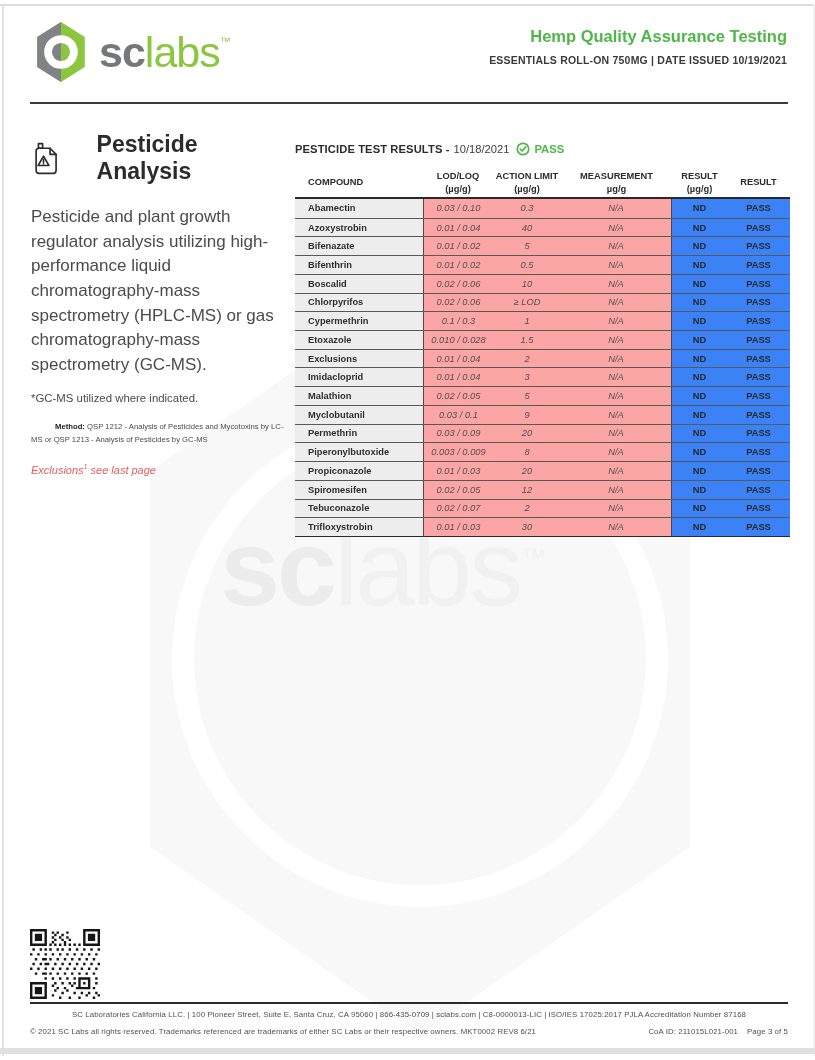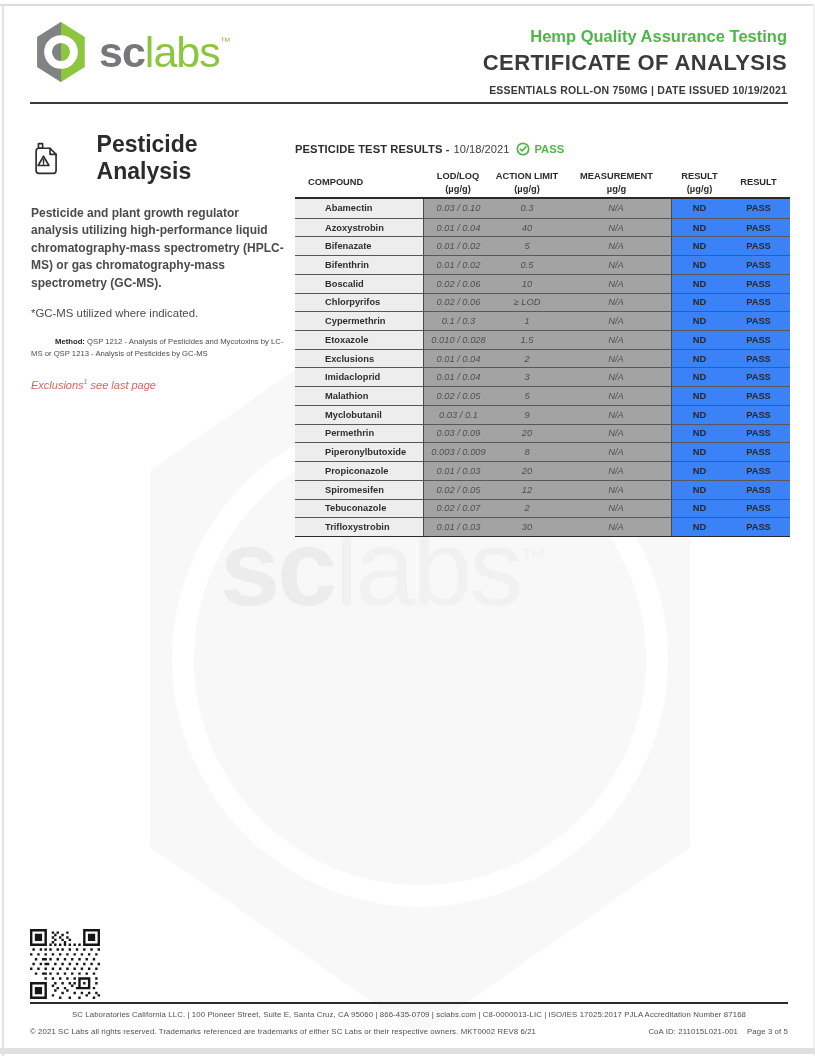--- a/index.html
+++ b/index.html
@@ -32,21 +32,21 @@
   .program   { font-size:16.5px; font-weight:bold; color:#4fb648; }
   .coa-title { font-size:22px; font-weight:bold; color:#3a3a3a; margin-top:4px; letter-spacing:0.4px; }
   .coa-sub   { font-size:10.5px; font-weight:bold; color:#3a3a3a; margin-top:8px; letter-spacing:0.2px; }
 
   .divider-main { position:absolute; left:30px; top:102px; width:758px; height:2px; background:#3c3c3c; z-index:2; }
 
   
   .left-col { position:absolute; left:31px; top:131px; width:258px; z-index:2; }
   .analysis-head  { display:flex; align-items:center; gap:12px; }
   .analysis-title { font-size:23px; font-weight:bold; color:#2b2b2b;margin-left:22px; }
-  .analysis-desc  { margin-top:20px; font-size:12px; color:#4b4b4b; line-height:1.45;font-weight:bold; }
+  .analysis-desc  { margin-top:20px; font-size:17px; color:#4b4b4b; line-height:1.45; }
   .analysis-note  { margin-top:15px; font-size:11.4px; color:#4b4b4b; }
   .analysis-method{ margin-top:17px; font-size:7.7px; color:#4b4b4b; line-height:1.6; }
   .method-label   { font-weight:bold; color:#1f1f1f;padding-left:24px; }
   .exclusions { margin-top:17px; font-size:11px; font-style:italic; color:#e0605c; }
   .exclusions sup { font-size:7px; }
 
   
   .right-col { position:absolute; left:295px; top:142px; width:495px; z-index:2; }
   .results-heading { display:flex; align-items:center; font-size:11.2px; }
   .rh-label  { font-weight:bold; color:#2d2d2d; letter-spacing:0.1px; }
@@ -55,22 +55,22 @@
   .rh-status { margin-left:4px; font-weight:bold; color:#50b848; }
 
   .table  { margin-top:12px; width:495px; }
   .t-head { display:grid; grid-template-columns:128px 70px 68px 111px 55px 63px; height:31px; border-bottom:2px solid #2a2a2a; }
   .th { display:flex; flex-direction:column; justify-content:center; text-align:center; font-size:9.3px; font-weight:bold; color:#2c2c2c; line-height:1.3; }
   .th-compound { text-align:left; padding-left:13px; }
   .t-body { border-bottom:1.5px solid #2a2a2a; }
   .t-row  { display:grid; grid-template-columns:128px 70px 68px 111px 55px 63px; height:18.72px; border-top:1.5px solid #585858; }
   .t-body .t-row:first-child { border-top:none; }
   .cell { display:flex; align-items:center; justify-content:center; font-size:9.3px; }
-  .c-compound { justify-content:flex-start; padding-left:30px; background:#ededed; font-weight:bold; color:#2e2e2e; }
-  .c-val  { font-style:italic; color:#4f4f4f; background:#a3a3a3; }
+  .c-compound { justify-content:flex-start; padding-left:13px; background:#ededed; font-weight:bold; color:#2e2e2e; }
+  .c-val  { font-style:italic; color:#4f4f4f; background:#fca5a5; }
   .c-lod  { border-left:1px solid #4a4a4a; }
   .c-meas { border-right:1px solid #4a4a4a; }
   .c-res  { background:#3b82f6; font-weight:bold; color:#282828; }
 
   
   .qr { position:absolute; left:30px; top:929px; z-index:2; }
   .footer-divider { position:absolute; left:30px; top:1002px; width:758px; height:2px; background:#2b2b2b; z-index:2; }
   .footer-1 { position:absolute; left:30px; top:1010px; width:758px; text-align:center; font-size:7.8px; color:#4f4f4f; letter-spacing:0.1px; z-index:2; }
   .footer-2 { position:absolute; left:30px; top:1027px; width:758px; display:flex; justify-content:space-between; font-size:7.8px; color:#4f4f4f; letter-spacing:0.1px; z-index:2;gap:24px; }
   .footer-2-right span { margin-left:9px; }
@@ -95,21 +95,20 @@
     <svg width="54" height="60" viewBox="0 0 52 58">
       <polygon points="26,0 49,14.5 49,43.5 26,58 3,43.5 3,14.5" fill="#8cc63f"></polygon>
       <polygon points="26,0 26,58 3,43.5 3,14.5" fill="#808285"></polygon>
       <circle cx="26" cy="29" r="12.5" fill="none" stroke="#ffffff" stroke-width="7.5"></circle>
     </svg>
     <div class="logo-text"><span class="logo-sc">sc</span><span class="logo-labs">labs</span><span class="logo-tm">™</span></div>
   </div>
 
   <div class="header-right">
     <div class="program">Hemp Quality Assurance Testing</div>
-    <div class="coa-title">CERTIFICATE OF ANALYSIS</div>
     <div class="coa-sub">ESSENTIALS ROLL-ON 750MG | DATE ISSUED 10/19/2021</div>
   </div>
 
   <div class="divider-main"></div>
 
   <div class="left-col">
     <div class="analysis-head">
       <svg width="33" height="37" viewBox="0 0 34 38">
         <g fill="none" stroke="#2d2d2d" stroke-width="1.8" stroke-linejoin="round" stroke-linecap="round">
           <path d="M8 3 h4.5 v5 H8 z"></path>

